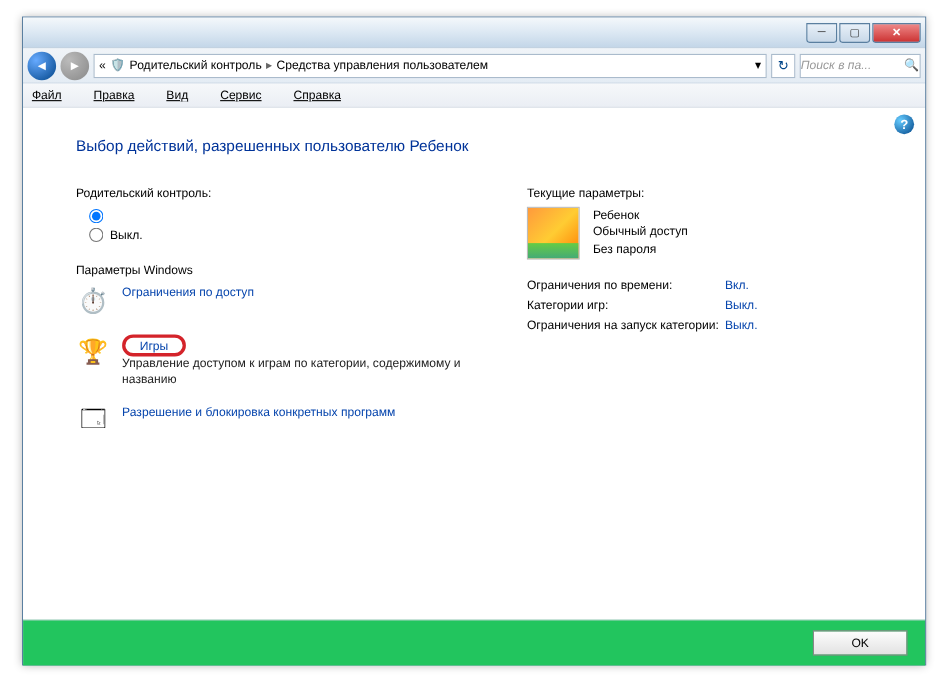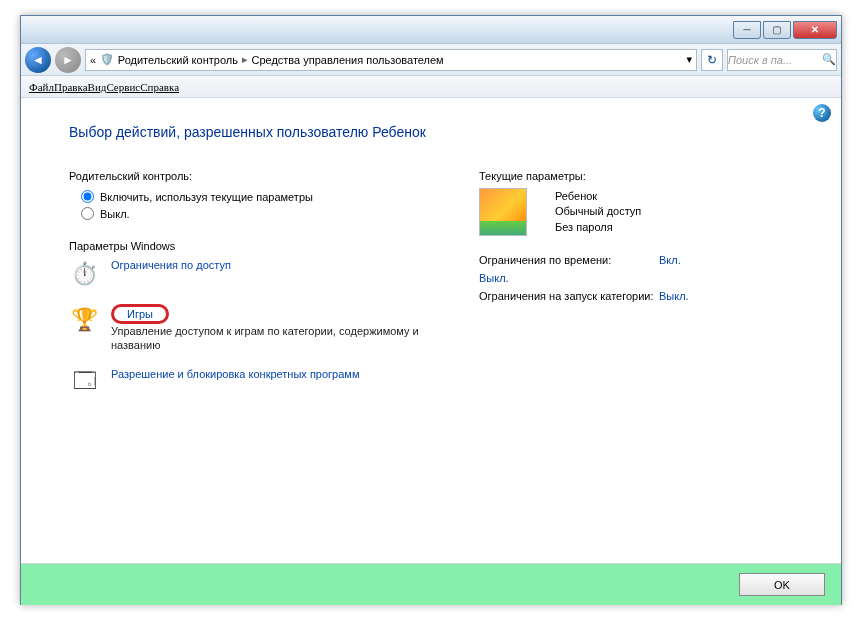--- a/index.html
+++ b/index.html
@@ -11,47 +11,47 @@
 .tbtn.close { background: linear-gradient(to bottom, #e88, #c33); width: 44px; color: #fff; font-weight: bold; }
 .navbar { height: 32px; background: linear-gradient(to bottom, #f0f4f8, #e4ecf4); border-bottom: 1px solid #c0d0e0; display: flex; align-items: center; padding: 0 4px; gap: 4px; }
 .navbtn { width: 26px; height: 26px; border-radius: 50%; background: radial-gradient(circle at 30% 30%, #6af, #048); display: flex; align-items: center; justify-content: center; color: #fff; cursor: pointer; }
 .navbtn.fwd { background: radial-gradient(circle at 30% 30%, #bbb, #888); }
 .breadcrumb { flex: 1; height: 22px; border: 1px solid #abc; background: #fff; display: flex; align-items: center; padding: 0 4px; gap: 4px; font-size: 11px; }
 .bc-sep { color: #666; }
 .bc-item { color: #000; cursor: pointer; }
 .bc-refresh { width: 22px; height: 22px; border: 1px solid #abc; background: #fff; display: flex; align-items: center; justify-content: center; cursor: pointer; color: #048; }
 .searchbox { width: 110px; height: 22px; border: 1px solid #abc; background: #fff; padding: 0 0; font-size: 11px; color: #999; font-style: italic; display:flex; align-items:center; }
 .searchbox span.sicon { margin-left:auto; color:#048; font-style:normal; }
-.menubar { height: 22px; background: linear-gradient(to bottom, #f6f8fa, #eaeef4); border-bottom: 1px solid #d0d8e0; display: flex; align-items: center; padding: 0 8px; gap: 0; font-size: 11px; font-family: Liberation Serif, serif; }
+.menubar { height: 22px; background: linear-gradient(to bottom, #f6f8fa, #eaeef4); border-bottom: 1px solid #d0d8e0; display: flex; align-items: center; padding: 0 8px; gap: 29px; font-size: 11px; }
 .menuitem { text-decoration: underline; cursor: pointer; }
 .content { position: relative; height: 465px; padding: 10px 28px 0 48px; background: #fff; }
 .help-icon { position: absolute; top: 6px; right: 10px; width: 18px; height: 18px; border-radius: 50%; background: radial-gradient(circle at 30% 30%, #6cf, #048); color: #fff; font-weight: bold; display: flex; align-items: center; justify-content: center; font-size: 12px; cursor: pointer; }
 h1 { color: #003399; font-size: 14px; font-weight: normal; margin: 16px 0 14px; }
 .two-col { display: flex; gap: 30px; }
 .colL { width: 380px; }
 .colR { flex: 1; }
 .section-label { font-size: 11px; color: #000; margin-bottom: 6px; margin-top: 16px; }
 .radio-row { display: flex; align-items: center; gap: 6px; padding: 2px 0 2px 12px; font-size: 11px; }
 .radio-row input { cursor: pointer; }
 .settings-group { margin-top: 18px; }
 .setting { display: flex; gap: 10px; margin-bottom: 14px; }
 .setting .icon { width: 32px; height: 32px; flex-shrink: 0; display:flex; align-items:center; justify-content:center; font-size:22px; }
 .setting .txt { flex: 1; }
 .setting .link { color: #0645ad; font-size: 11px; cursor: pointer; text-decoration: none; }
 .setting .desc { font-size: 11px; color: #222; line-height: 1.3; }
 .highlighted { display: inline-block; border: 3px solid #d4232a; border-radius: 10px; padding: 0 13px; }
-.user-panel { display: flex; gap: 28px; margin-bottom: 18px; }
+.user-panel { display: flex; gap: 12px; margin-bottom: 18px; }
 .avatar { width: 48px; height: 48px; border: 1px solid #bbb; background: linear-gradient(135deg, #ff9a3c 0%, #ffcc33 50%, #ff7b00 100%); position:relative; overflow:hidden; }
 .avatar::after{ content:""; position:absolute; bottom:0; left:0; right:0; height:14px; background:linear-gradient(to top,#4a7,#6c4); }
 .user-info { display: flex; flex-direction: column; justify-content: center; font-size: 11px; line-height: 1.4; }
 .user-name { font-weight: normal; }
 .param-row { display: flex; margin-bottom: 6px; font-size: 11px; }
 .param-label { width: 180px; }
 .param-val { color: #0645ad; cursor: pointer; }
-.footer { height: 42px; border-top: 1px solid #d0d8e0; background: #86efac; display: flex; align-items: center; justify-content: flex-end; padding-right: 16px; }
+.footer { height: 42px; border-top: 1px solid #d0d8e0; background: #22c55e; display: flex; align-items: center; justify-content: flex-end; padding-right: 16px; }
 .okbtn { min-width: 86px; height: 23px; border: 1px solid #888; background: linear-gradient(to bottom, #fdfdfd, #e2e2e2); font-size: 11px; cursor: pointer; }
 </style>
 </head>
 <body>
 
 <div class="window">
   <div class="titlebar">
     <div class="titlebar-buttons">
       <div class="tbtn">─</div>
       <div class="tbtn">▢</div>
@@ -87,21 +87,20 @@
 
   <div class="content">
     <div class="help-icon">?</div>
     <h1>Выбор действий, разрешенных пользователю Ребенок</h1>
 
     <div class="two-col">
       <div class="colL">
         <div class="section-label">Родительский контроль:</div>
         <label class="radio-row">
           <input type="radio" name="pc" checked="" style="">
-          <span>Включить, используя текущие параметры</span>
         </label>
         <label class="radio-row">
           <input type="radio" name="pc" style="">
           <span>Выкл.</span>
         </label>
 
         <div class="settings-group">
           <div class="section-label">Параметры Windows</div>
 
           <div class="setting">
@@ -139,20 +138,21 @@
             <span>Обычный доступ</span>
             <span>Без пароля</span>
           </div>
         </div>
 
         <div class="param-row">
           <span class="param-label">Ограничения по времени:</span>
           <span class="param-val">Вкл.</span>
         </div>
         <div class="param-row">
+          <span class="param-label">Категории игр:</span>
           <span class="param-val">Выкл.</span>
         </div>
         <div class="param-row">
           <span class="param-label">Ограничения на запуск категории:</span>
           <span class="param-val">Выкл.</span>
         </div>
       </div>
     </div>
   </div>
 

